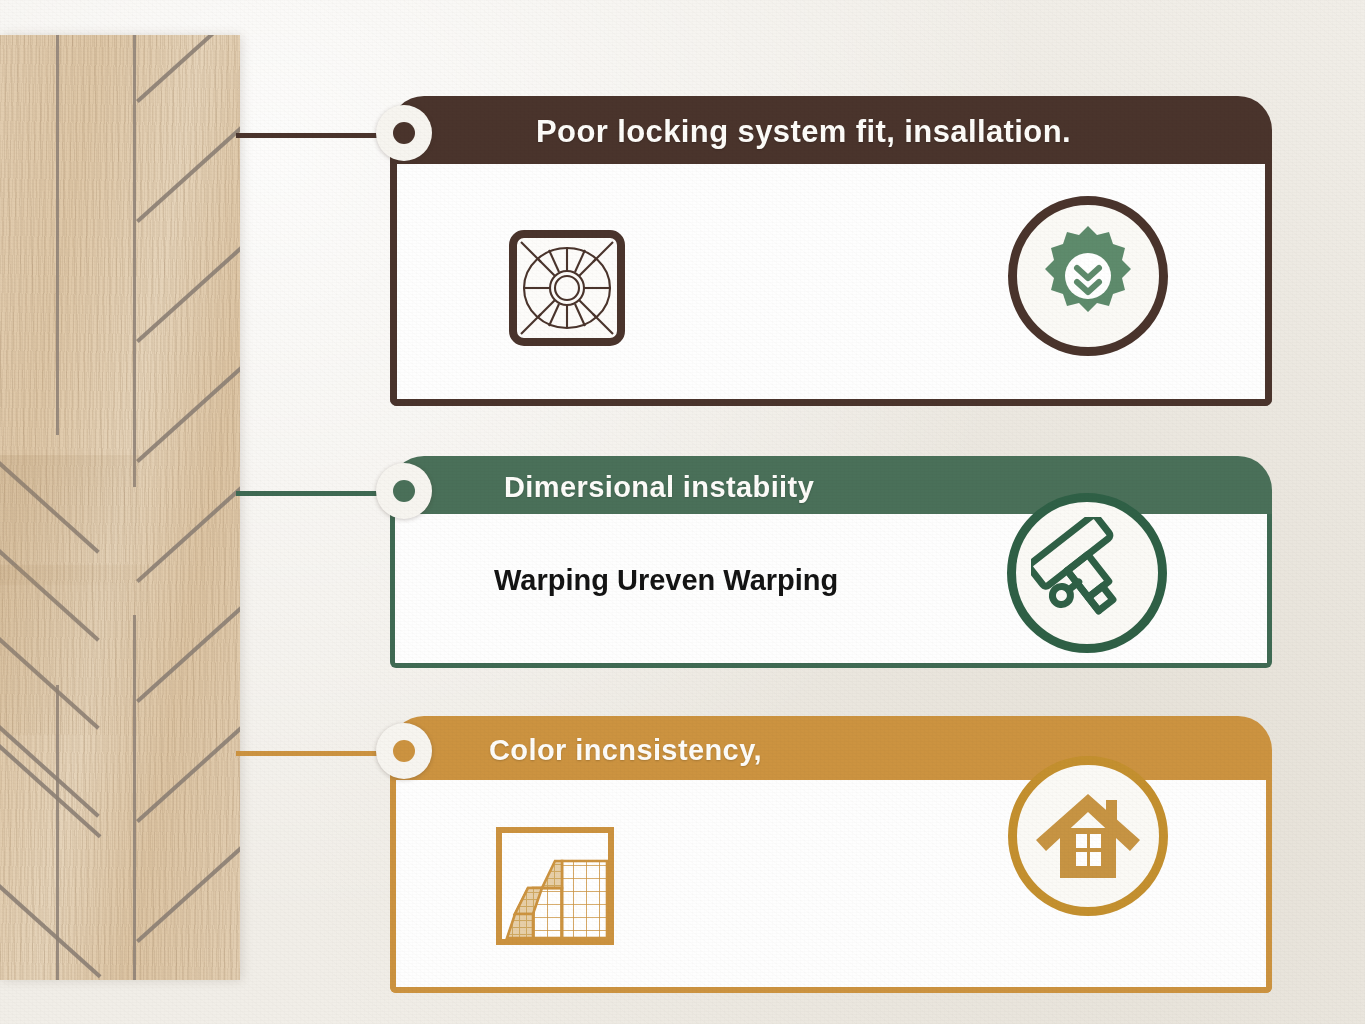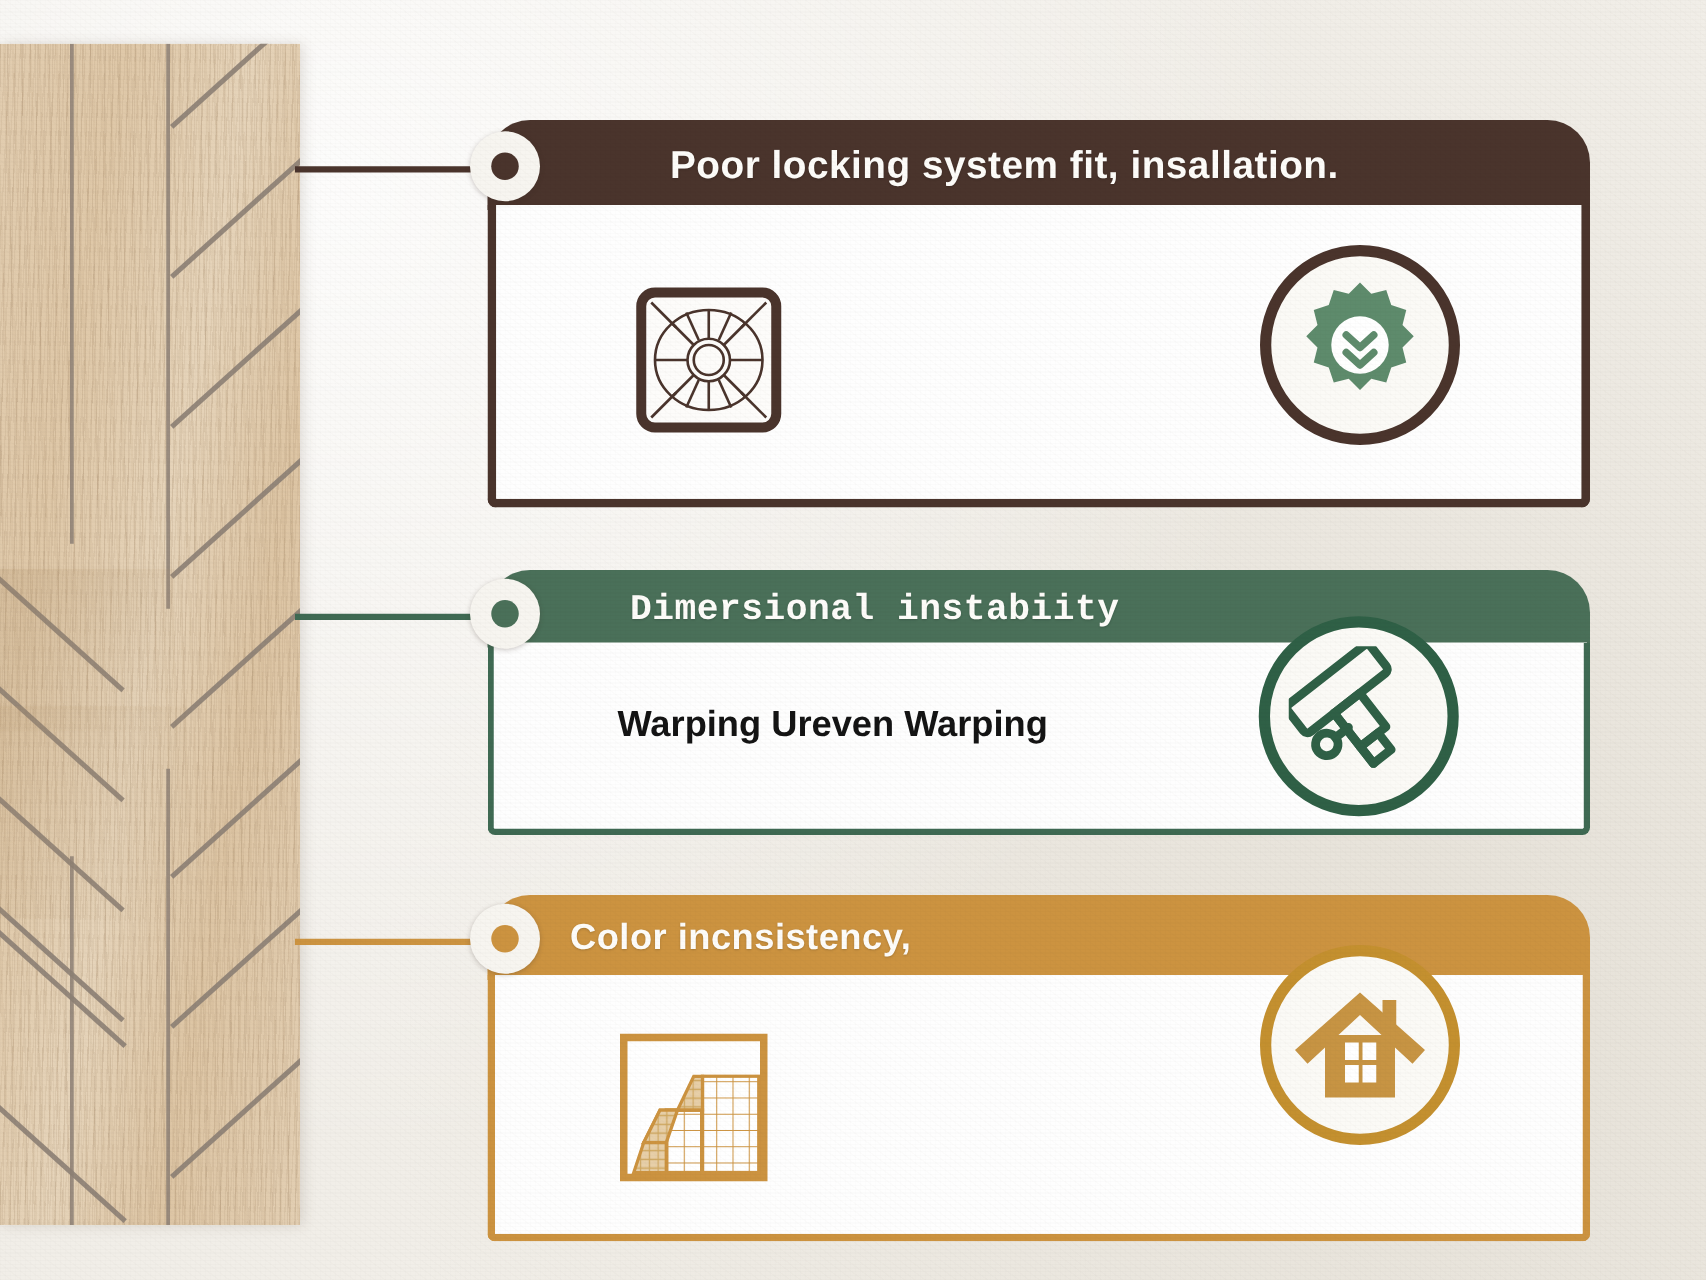--- a/index.html
+++ b/index.html
@@ -177,21 +177,21 @@
         </g>
       </svg>
     </div>
   </div>
 
   <div class="node" style="left:376px;top:105px;">
     <span class="dot" style="background:#4a342c;"></span>
   </div>
 
   <div class="card" style="left:390px;top:456px;width:882px;height:212px;">
-    <div class="card-head" style="width:882px;height:62px;background:#4a7059;font-family:Liberation Mono, monospace;">
+    <div class="card-head" style="width:882px;height:62px;background:#4a7059;">
       <span class="title" style="font-size:29px;margin-left:114px;">Dimersional instabiity</span>
     </div>
     <div class="card-body" style="top:58px;width:882px;height:154px;border:5px solid #3f6a53;border-top:none;border-radius:0 0 6px 6px;">
     </div>
     <span class="body-text" style="left:104px;top:108px;font-size:29px;">Warping Ureven Warping</span>
 
     <div class="badge" style="left:617px;top:37px;width:160px;height:160px;border:9px solid #2f6046;">
       <svg width="112" height="112" viewBox="0 0 112 112">
         <g transform="rotate(-38 56 56)" stroke="#2f6046" stroke-width="7" fill="none" stroke-linejoin="round" stroke-linecap="round">
           <rect x="14" y="14" width="84" height="28" rx="4"></rect>
@@ -206,21 +206,21 @@
       </svg>
     </div>
   </div>
 
   <div class="node" style="left:376px;top:463px;">
     <span class="dot" style="background:#4a7059;"></span>
   </div>
 
   <div class="card" style="left:390px;top:716px;width:882px;height:277px;">
     <div class="card-head" style="width:882px;height:68px;background:#cc9340;">
-      <span class="title" style="font-size:29px;margin-left:66px;">Color incnsistency,</span>
+      <span class="title" style="font-size:29px;margin-left:99px;">Color incnsistency,</span>
     </div>
     <div class="card-body" style="top:64px;width:882px;height:213px;border:6px solid #cc9340;border-top:none;border-radius:0 0 6px 6px;">
     </div>
 
     <span class="glyph" style="left:105px;top:110px;">
       <svg width="120" height="120" viewBox="0 0 120 120">
         <rect x="4" y="4" width="112" height="112" fill="#ffffff" stroke="#cc9340" stroke-width="6"></rect>
         <defs>
           <pattern id="tilegrid" width="13" height="13" patternUnits="userSpaceOnUse">
             <rect width="13" height="13" fill="#ffffff"></rect>

